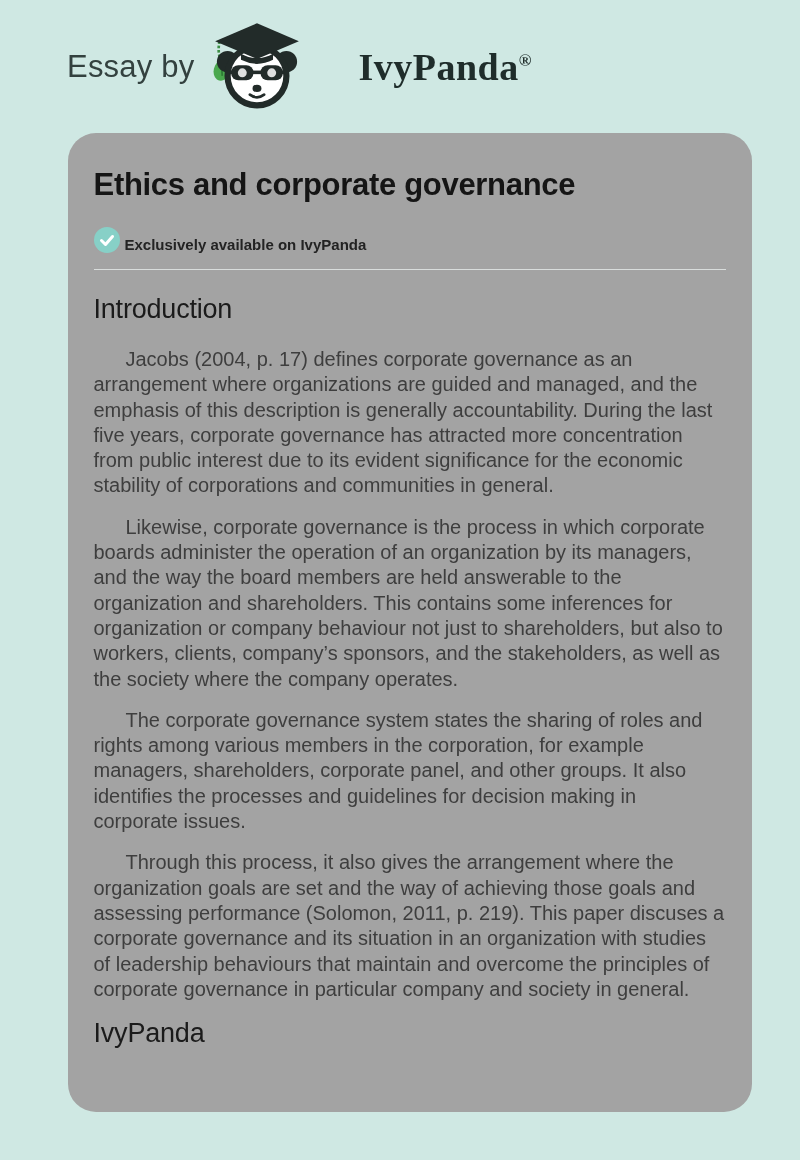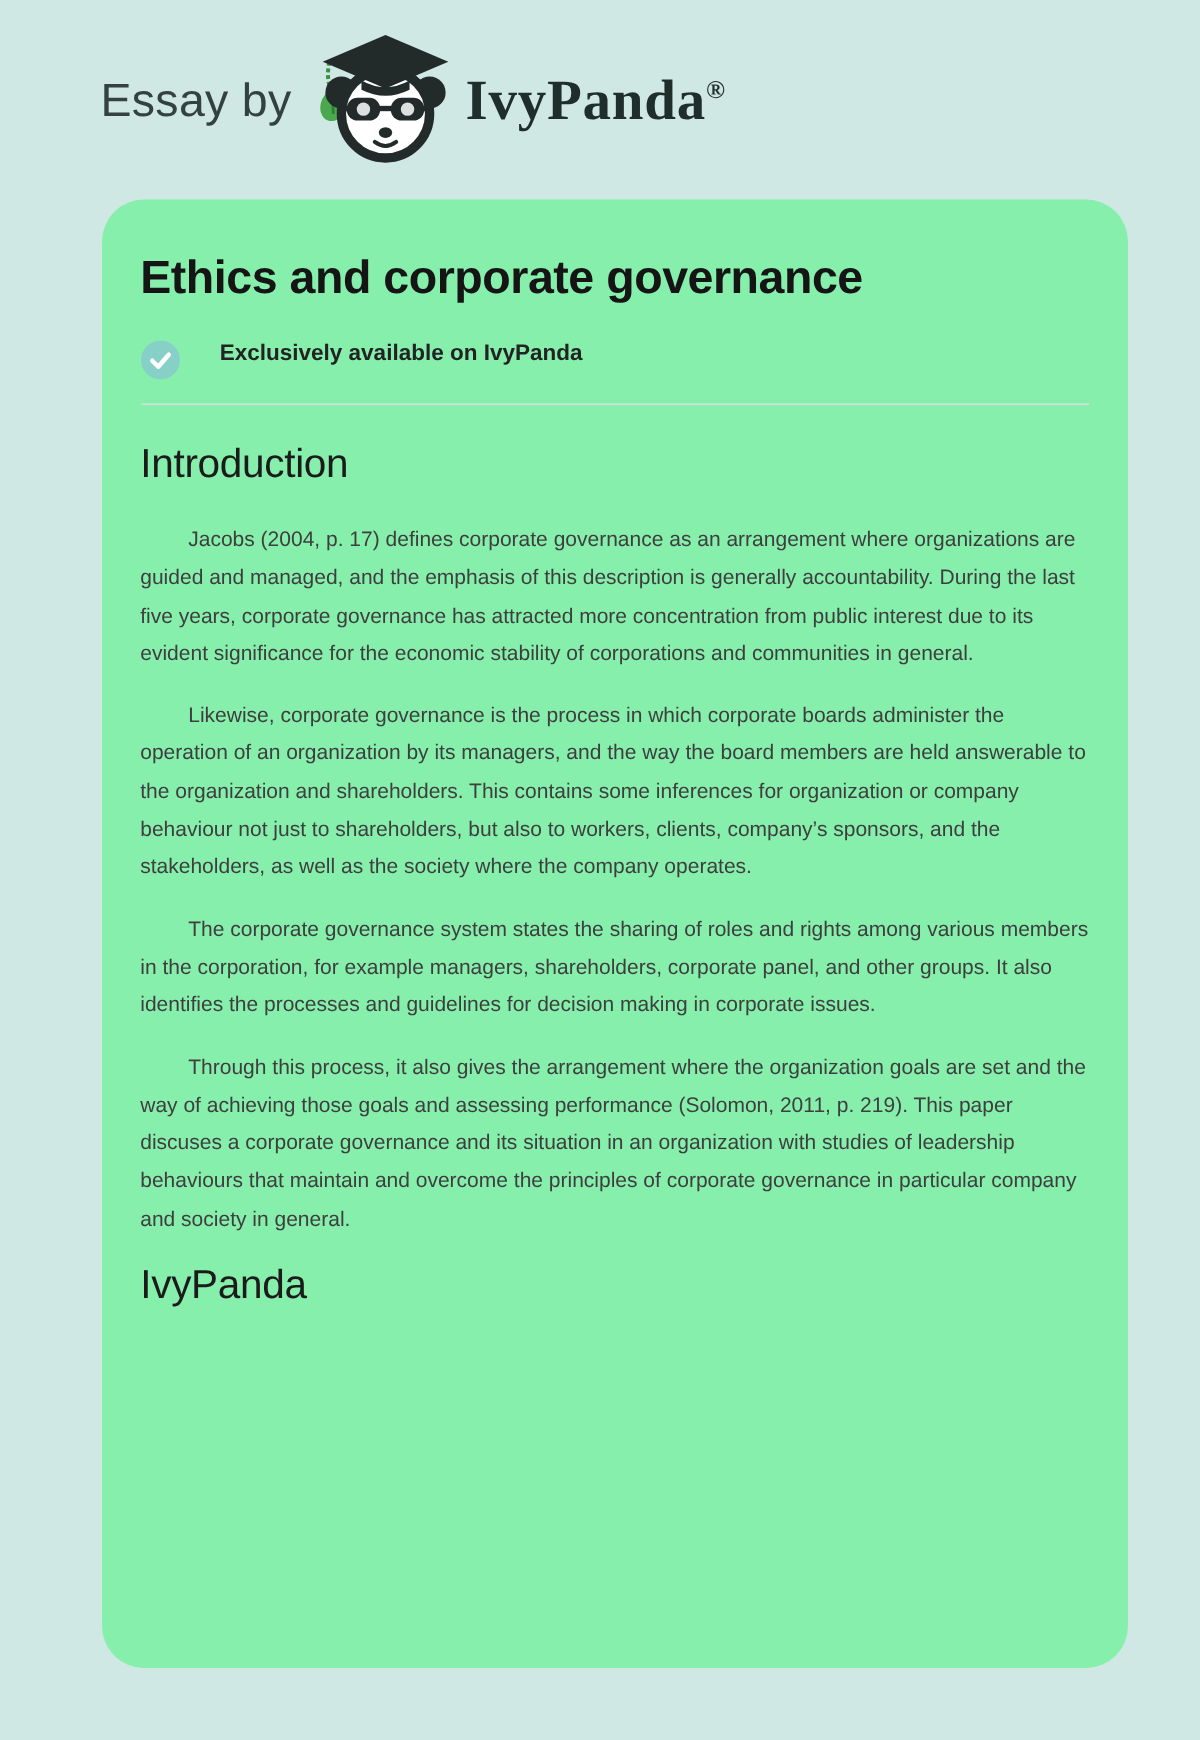--- a/index.html
+++ b/index.html
@@ -27,20 +27,21 @@
   }
   .essay-by {
     font-size: 31px;
     color: #33413f;
     letter-spacing: 0.2px;
   }
   .logo-group {
     display: flex;
     align-items: center;
     margin-left: 14px;
+    gap: 48px;
   }
   .logo-mark { width: 98px; height: 90px; display: block; }
   .brand-name {
     font-family: "Liberation Serif", serif;
     font-weight: bold;
     font-size: 38px;
     color: #1f2d2b;
     letter-spacing: 0.5px;
     margin-left: 4px;
   }
@@ -51,35 +52,35 @@
     color: #1f2d2b;
     vertical-align: super;
     line-height: 0;
   }
 
   
   .card {
     width: 684px;
     height: 979px;
     margin: 0 auto;
-    background: #86efac;
+    background: #a3a3a3;
     border-radius: 28px;
     padding: 34px 26px 0 26px;
   }
   .doc-title {
     font-size: 31px;
     font-weight: bold;
     color: #151515;
     letter-spacing: -0.3px;
     margin-bottom: 24px;
   }
   .badge-row {
     display: flex;
-    align-items: flex-start;
-    gap: 27px;
+    align-items: flex-end;
+    gap: 5px;
     margin-bottom: 16px;
   }
   .check-wrap { width: 26px; height: 26px; flex: 0 0 auto; }
   .badge-label {
     font-size: 15px;
     font-weight: bold;
     color: #232323;
   }
   .divider {
     border: none;
@@ -87,21 +88,21 @@
     margin: 0 0 24px 0;
   }
   .section-heading {
     font-size: 27px;
     font-weight: normal;
     color: #1b1b1b;
     letter-spacing: -0.2px;
     margin: 2px 0 22px 0;
   }
   .body-para {
-    font-size: 14px;
+    font-size: 20px;
     line-height: 25.3px;
     color: #3e3e3e;
     text-indent: 32px;
     margin-bottom: 16px;
   }
   .section { margin-bottom: 10px; }
 </style>
 </head>
 <body>
 

